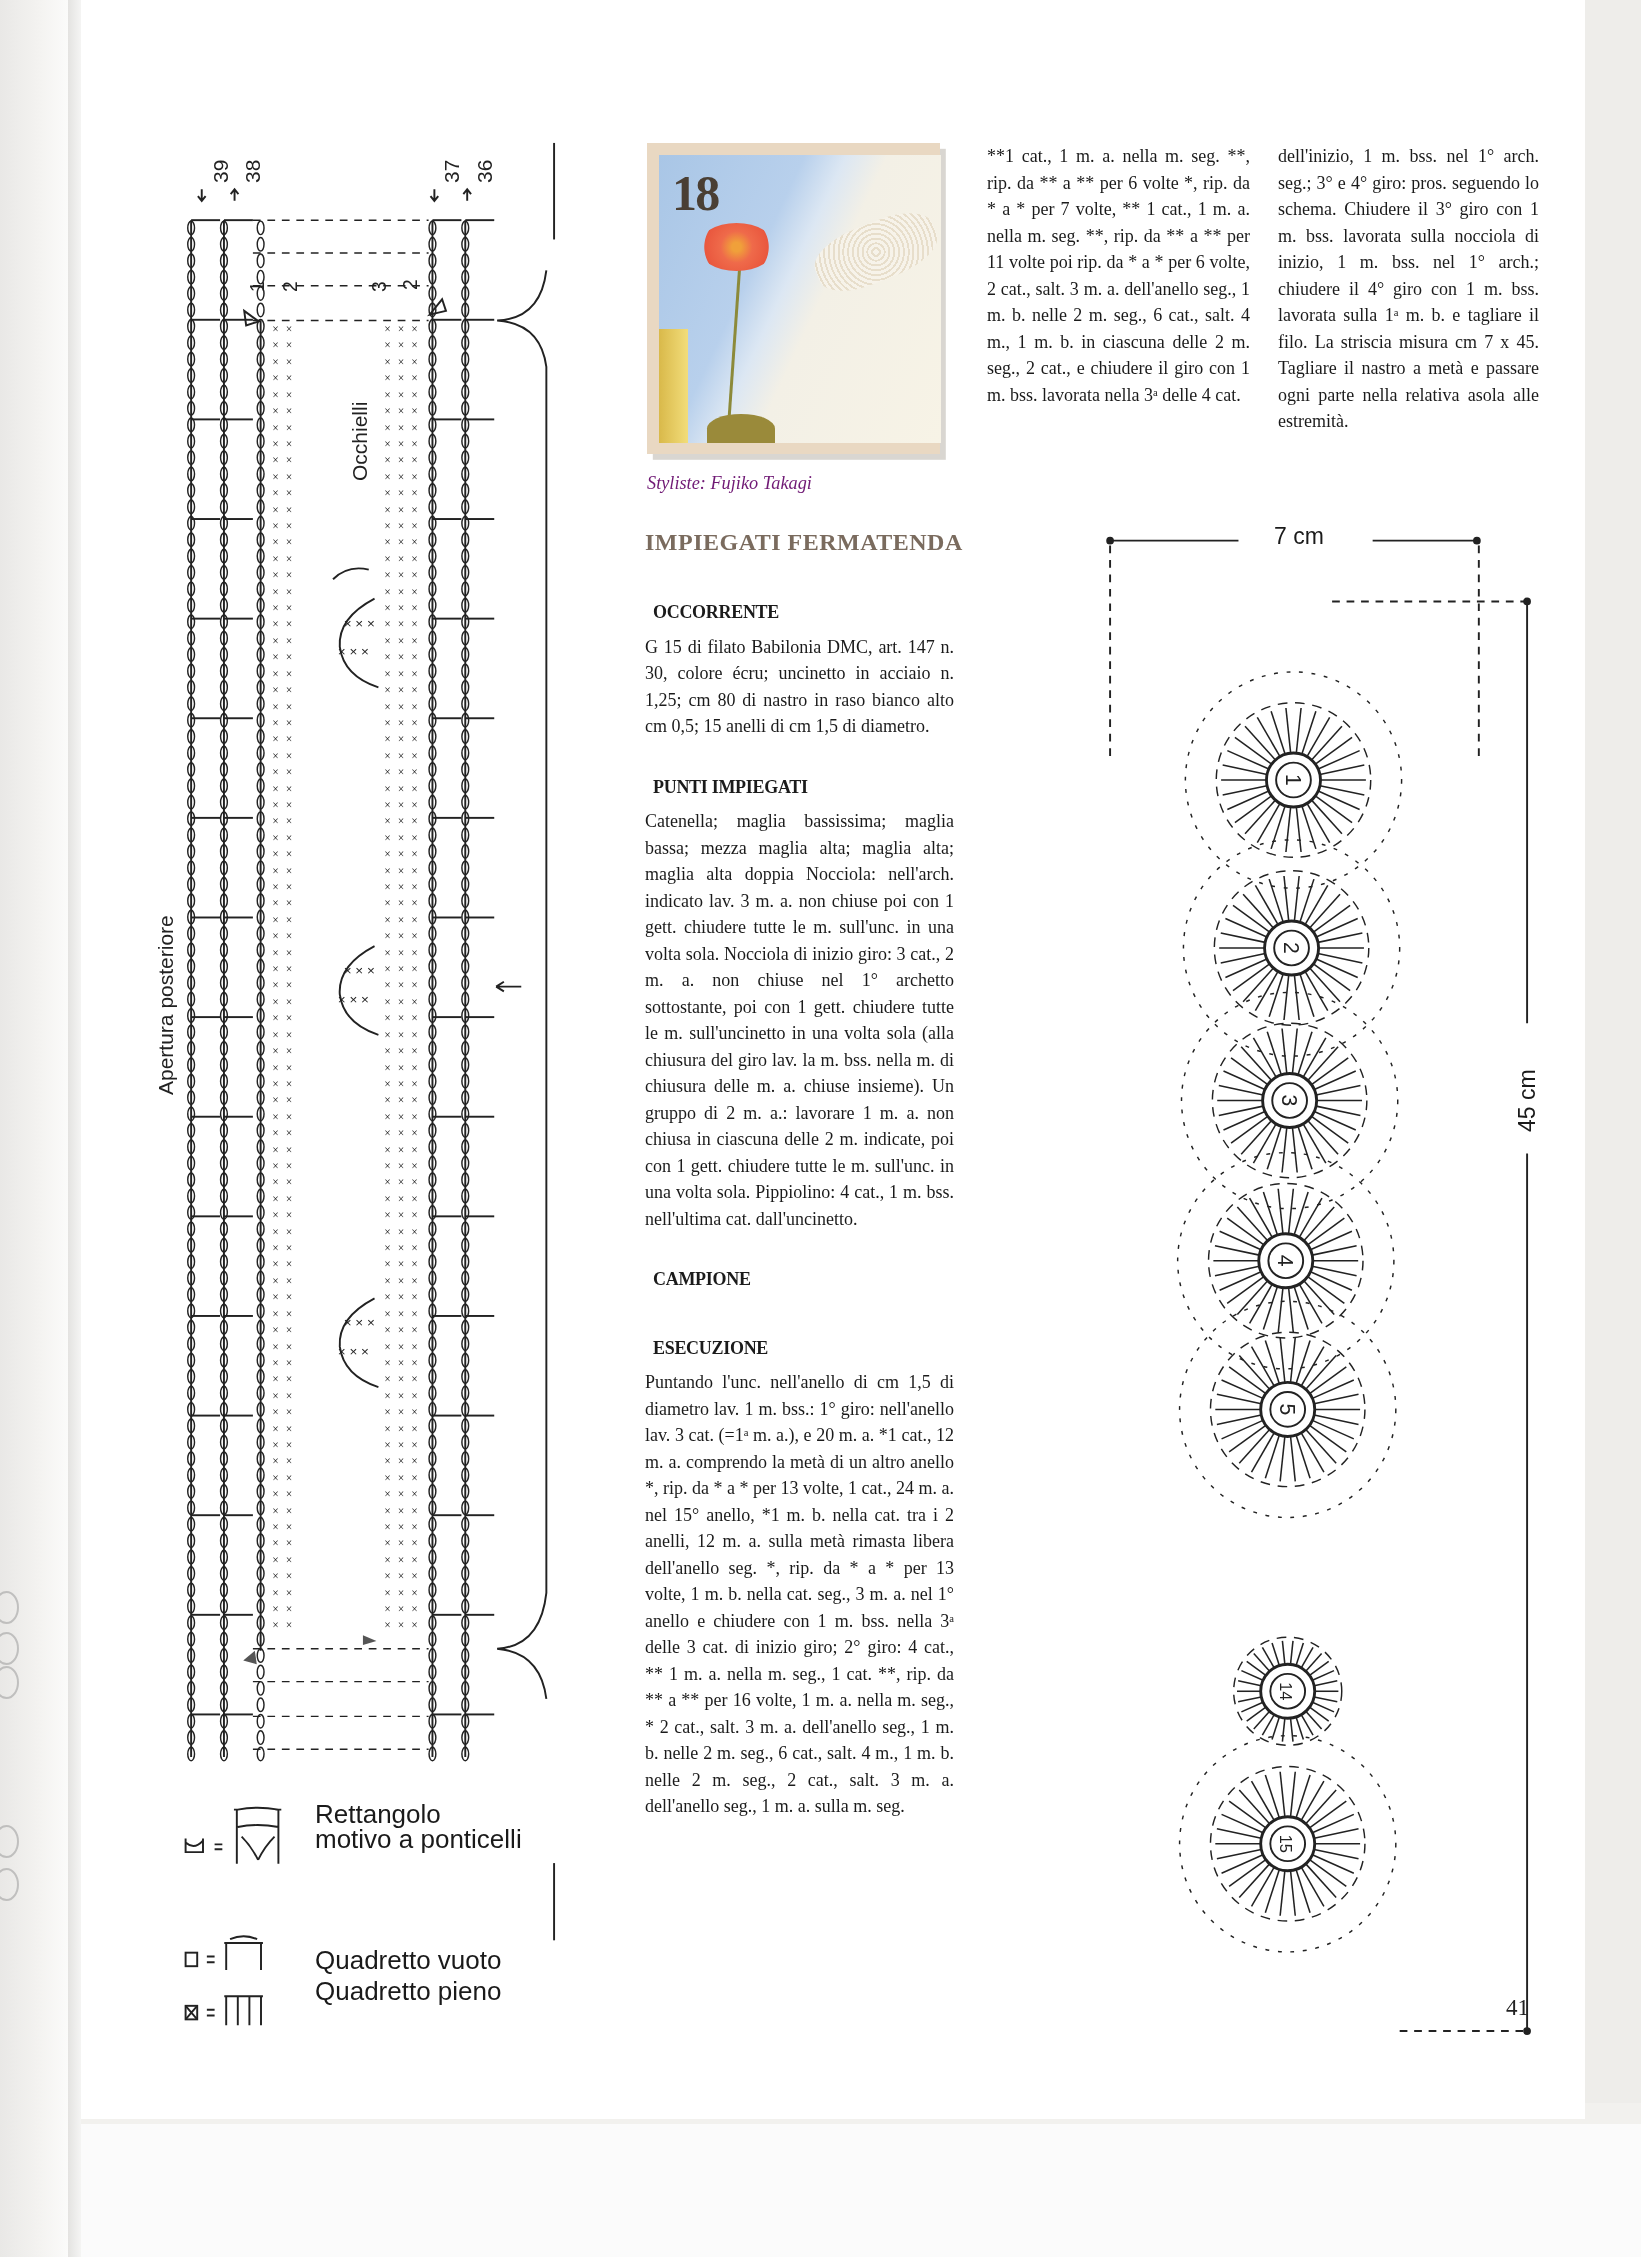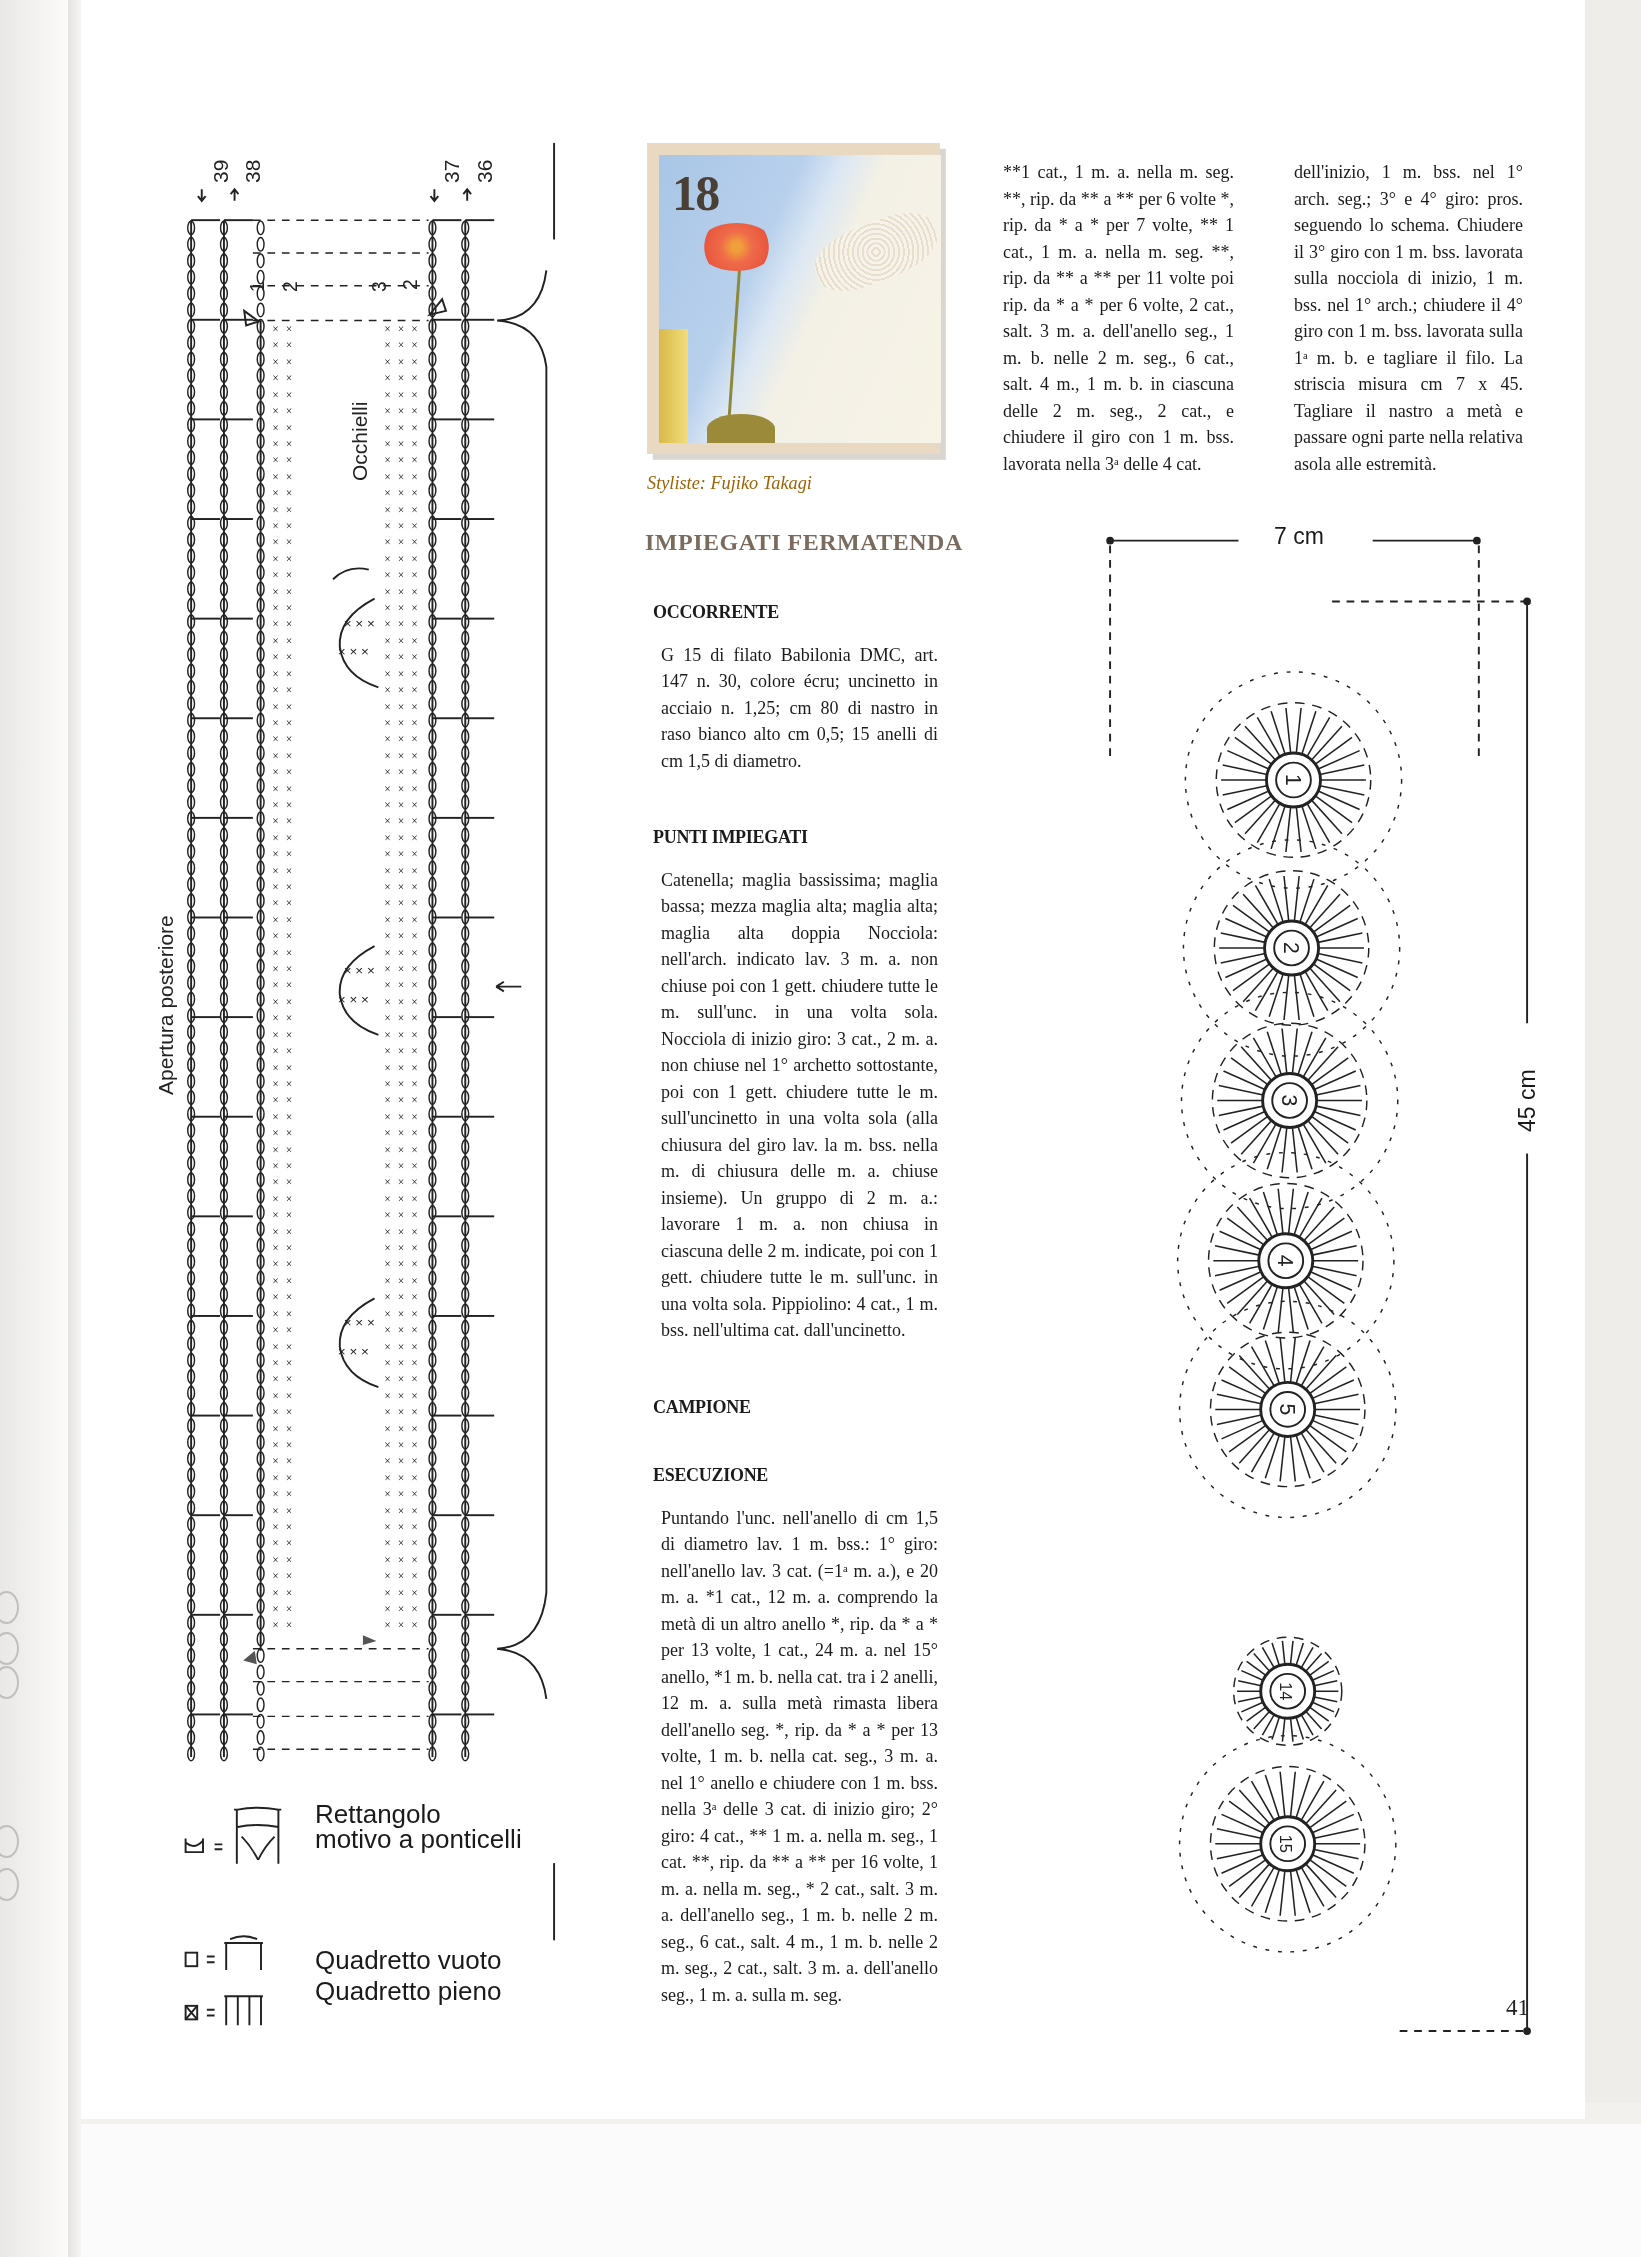--- a/index.html
+++ b/index.html
@@ -24,26 +24,26 @@
   
   .legend-label { position:absolute; font-family:"Liberation Sans", sans-serif; font-size:26px; color:#1a1a1a; line-height:25px; }
 
   
   .photo { position:absolute; left:647px; top:143px; width:293px; height:311px; background:#e9d8c2;
            box-shadow:5.8px 5.8px 0 #d9d6d1; }
   .photo-inner { position:absolute; left:11.6px; top:11.6px; width:282px; height:288px; overflow:hidden;
            background:linear-gradient(115deg,#a9c6e6 0%,#b8d0ec 35%,#dce7f3 45%,#f3f0e6 55%,#f7f3e6 100%); }
   .photo-badge { position:absolute; left:13.5px; top:9.7px; font-family:"Liberation Serif", serif; font-weight:bold;
            font-size:50px; color:#4a3f34; letter-spacing:-1.9px; }
-  .photo-caption { position:absolute; left:647px; top:473px; font-style:italic; font-size:18.3px; color:#a16207; }
+  .photo-caption { position:absolute; left:647px; top:473px; font-style:italic; font-size:18.3px; color:#701a75; }
 
   .title { position:absolute; left:645px; top:529px; font-weight:bold; font-size:24px; color:#7a6b5e; letter-spacing:0.5px; }
   .col { position:absolute; font-size:18px; line-height:26.5px; text-align:justify; color:#1b1b1b; }
   .col h3 { margin:8px; font-size:18px; font-weight:bold; line-height:26.5px; letter-spacing:-0.3px; }
-  .col p { margin:16px; }
+  .col p { margin:0; }
   .col .gap { height:26px; }
   sup { font-size:10.6px; vertical-align:top; position:relative; top:-1.9px; }
 
   .dim-label { position:absolute; font-family:"Liberation Sans", sans-serif; font-size:23px; color:#1a1a1a; }
   .page-number { position:absolute; left:1506px; top:1995px; font-size:23px; color:#222; }
 </style>
 </head>
 <body>
 
 <div class="scan-edge-left"></div>

